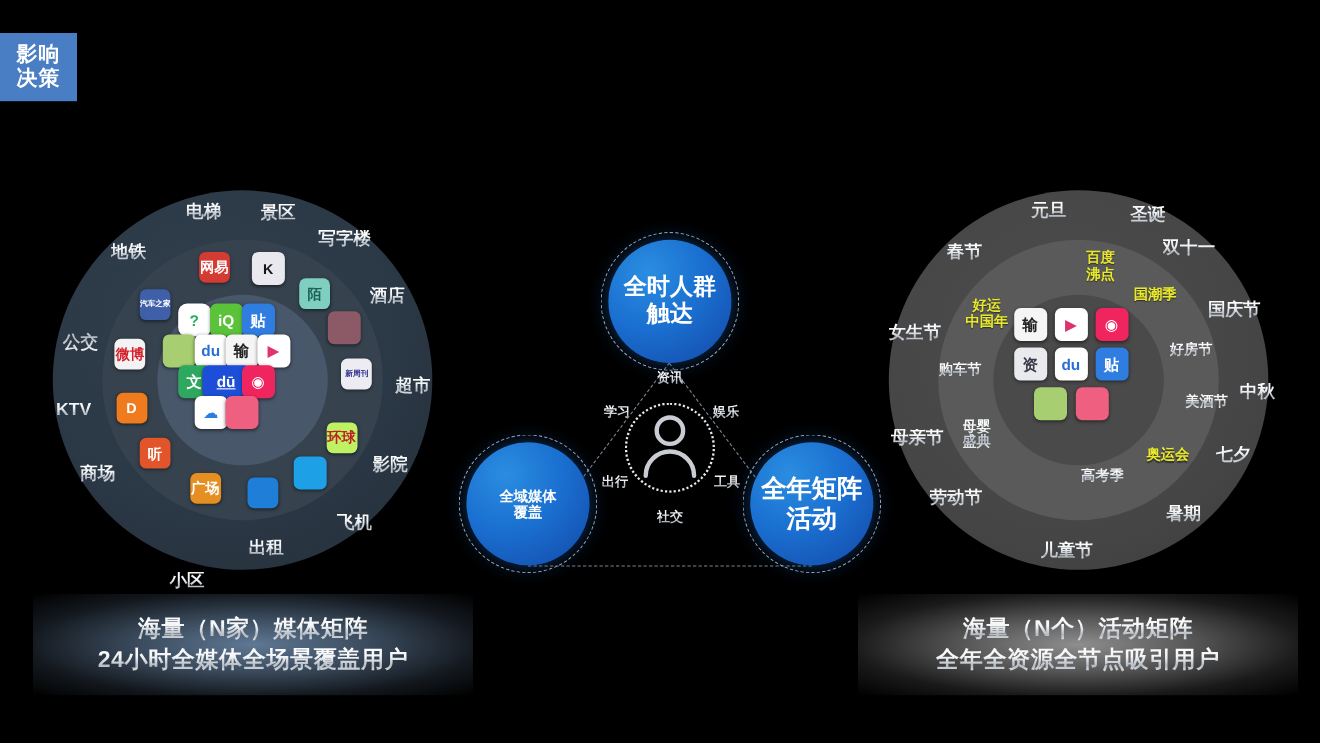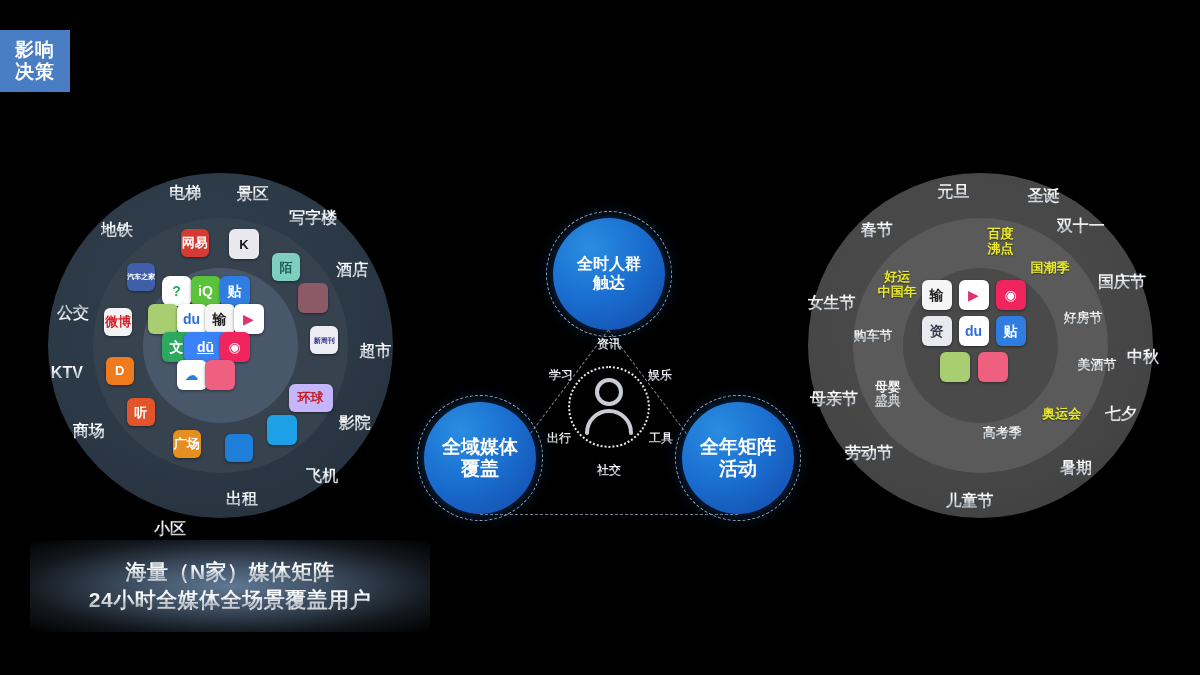--- a/index.html
+++ b/index.html
@@ -92,23 +92,23 @@
     border-radius: 50%;
     background: radial-gradient(circle at 32% 26%, #2a8de0 0%, #1a6fd0 46%, #1348a8 100%);
     display: flex; flex-direction: column; align-items: center; justify-content: center;
     color: #fff; font-weight: bold; line-height: 1.18; text-align: center;
     box-shadow: 0 0 18px rgba(26,110,210,.45);
   }
   .node::before {
     content: ""; position: absolute; left: -7px; top: -7px; right: -7px; bottom: -7px;
     border: 1px dashed #9aa2ae; border-radius: 50%;
   }
-  #node-top { left: 50%; top: 52px; width: 112px; height: 112px; font-size: 16px; }
-  #node-left { left: 62px; top: 236px; width: 112px; height: 112px; font-size: 19px; }
-  #node-right { left: 320px; top: 236px; width: 112px; height: 112px; font-size: 19px; }
+  #node-top { left: 50%; top: 52px; width: 112px; height: 112px; font-size: 21px; }
+  #node-left { left: 62px; top: 236px; width: 112px; height: 112px; font-size: 13px; }
+  #node-right { left: 320px; top: 236px; width: 112px; height: 112px; font-size: 23px; }
 
   #persona { position: absolute; left: 191px; top: 185px; width: 120px; height: 120px; transform: translate(-50%,-50%); }
   #persona .dots { position: absolute; left: 50%; top: 50%; width: 82px; height: 82px; transform: translate(-50%,-50%);
       border: 2px dotted #e6e8eb; border-radius: 50%; }
   #persona .figure { position: absolute; left: 50%; top: 50%; transform: translate(-50%,-50%); }
   .plabel {
     position: absolute; transform: translate(-50%,-50%); white-space: nowrap;
     font-size: 12px; font-weight: bold;
     background: linear-gradient(180deg,#ffffff 0%,#e8ebee 45%,#a8b0b9 72%,#ffffff 100%);
     -webkit-background-clip: text; background-clip: text; color: transparent;
@@ -188,37 +188,37 @@
         </div>
       </div>
     <div id="left-mid-icons">
         <div class="app" style="left: 195.895px; top: 71.1655px; width: 30px; height: 30px; background: rgb(232, 232, 238); color: rgb(22, 22, 26); font-size: 13px;">K</div>
         <div class="app" style="left: 146.856px; top: 69.6487px; width: 28px; height: 28px; background: rgb(212, 59, 51); color: rgb(255, 255, 255); font-size: 13px;">网易</div>
         <div class="app" style="left: 238.064px; top: 94.3635px; width: 28px; height: 28px; background: rgb(127, 207, 192); color: rgb(29, 95, 84); font-size: 13px;">陌</div>
         <div class="app" style="left: 265.165px; top: 125.285px; width: 30px; height: 30px; background: rgb(139, 90, 102); color: rgb(255, 255, 255); font-size: 13px;"></div>
         <div class="app" style="left: 93.2555px; top: 103.614px; width: 28px; height: 28px; background: rgb(63, 95, 168); color: rgb(255, 255, 255); font-size: 7px;">汽车之家</div>
         <div class="app" style="left: 276.357px; top: 167.057px; width: 28px; height: 28px; background: rgb(236, 236, 242); color: rgb(44, 44, 140); font-size: 7px;">新周刊</div>
         <div class="app" style="left: 70.1911px; top: 148.88px; width: 28px; height: 28px; background: rgb(243, 243, 243); color: rgb(213, 33, 44); font-size: 13px;">微博</div>
-        <div class="app" style="left: 262.567px; top: 224.5px; width: 44px; height: 28px; background: #c4b5fd; color: rgb(192, 33, 40); font-size: 13px;">环球</div>
+        <div class="app" style="left: 262.567px; top: 224.5px; width: 28px; height: 28px; background: #bef264; color: rgb(192, 33, 40); font-size: 13px;">环球</div>
         <div class="app" style="left: 71.5892px; top: 197.66px; width: 28px; height: 28px; background: rgb(240, 123, 30); color: rgb(255, 255, 255); font-size: 13px;">D</div>
         <div class="app" style="left: 233.63px; top: 256.638px; width: 30px; height: 30px; background: rgb(30, 160, 230); color: rgb(255, 255, 255); font-size: 13px;"></div>
         <div class="app" style="left: 92.8314px; top: 239.35px; width: 28px; height: 28px; background: rgb(226, 85, 43); color: rgb(255, 255, 255); font-size: 13px;">听</div>
         <div class="app" style="left: 138.641px; top: 270.834px; width: 28px; height: 28px; background: rgb(229, 142, 34); color: rgb(255, 255, 255); font-size: 13px;">广场</div>
         <div class="app" style="left: 190.559px; top: 274.92px; width: 28px; height: 28px; background: rgb(31, 127, 216); color: rgb(255, 255, 255); font-size: 13px;"></div>
       </div>
     <div id="left-core-icons">
         <div class="app" style="left: 128.5px; top: 117.5px; width: 30px; height: 30px; background: rgb(255, 255, 255); color: rgb(35, 176, 92); font-size: 14px; border-radius: 8px;">?</div>
         <div class="app" style="left: 157.5px; top: 117.5px; width: 30px; height: 30px; background: rgb(91, 195, 58); color: rgb(255, 255, 255); font-size: 14px;">iQ</div>
         <div class="app" style="left: 186.5px; top: 117.5px; width: 30px; height: 30px; background: rgb(47, 125, 224); color: rgb(255, 255, 255); font-size: 14px;">贴</div>
         <div class="app" style="left: 114.5px; top: 145.5px; width: 30px; height: 30px; background: rgb(167, 207, 114); color: rgb(255, 255, 255); font-size: 14px;"></div>
         <div class="app" style="left: 143.5px; top: 145.5px; width: 30px; height: 30px; background: rgb(255, 255, 255); color: rgb(43, 111, 214); font-size: 14px;">du</div>
         <div class="app" style="left: 171.5px; top: 145.5px; width: 30px; height: 30px; background: rgb(245, 245, 245); color: rgb(34, 34, 34); font-size: 14px;">输</div>
         <div class="app" style="left: 200.5px; top: 145.5px; width: 30px; height: 30px; background: rgb(255, 255, 255); color: rgb(224, 51, 110); font-size: 14px;">▶</div>
         <div class="app" style="left: 128.5px; top: 173.5px; width: 30px; height: 30px; background: rgb(47, 168, 95); color: rgb(255, 255, 255); font-size: 14px;">文</div>
-        <div class="app" style="left: 157.5px; top: 173.5px; width: 44px; height: 30px; background: #3b82f6; color: rgb(255, 255, 255); font-size: 14px; text-decoration: underline;">dū</div>
+        <div class="app" style="left: 157.5px; top: 173.5px; width: 44px; height: 30px; background: #1d4ed8; color: rgb(255, 255, 255); font-size: 14px; text-decoration: underline;">dū</div>
         <div class="app" style="left: 186.5px; top: 173.5px; width: 30px; height: 30px; background: rgb(240, 36, 94); color: rgb(255, 255, 255); font-size: 14px;">◉</div>
         <div class="app" style="left: 143.5px; top: 201.5px; width: 30px; height: 30px; background: rgb(255, 255, 255); color: rgb(42, 125, 225); font-size: 14px;">☁</div>
         <div class="app" style="left: 171.5px; top: 201.5px; width: 30px; height: 30px; background: rgb(239, 95, 128); color: rgb(255, 255, 255); font-size: 14px;"></div>
       </div>
   </div>
 
   <div class="radial" id="right-panel">
     <div id="right-ring-outer"></div>
     <div id="right-ring-mid"></div>
     <div id="right-ring-inner"></div>
@@ -338,14 +338,18 @@
         <div class="plabel" style="left: 141px; top: 216px;">出行</div>
         <div class="plabel" style="left: 243px; top: 216px;">工具</div>
         <div class="plabel" style="left: 191px; top: 248px;">社交</div>
       </div>
   </div>
 
   <div class="capbar" id="cap-left">
     <div>海量（N家）媒体矩阵</div>
     <div>24小时全媒体全场景覆盖用户</div>
   </div>
+  <div class="capbar" id="cap-right">
+    <div>海量（N个）活动矩阵</div>
+    <div>全年全资源全节点吸引用户</div>
+  </div>
 
 </div>
 
 </body></html>

